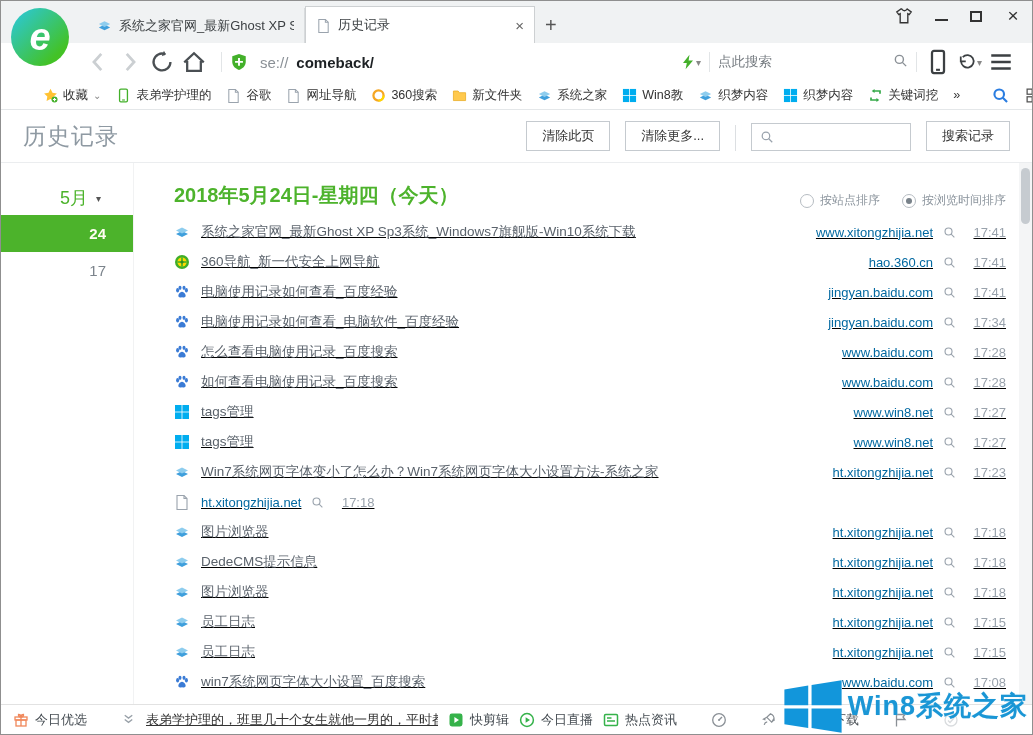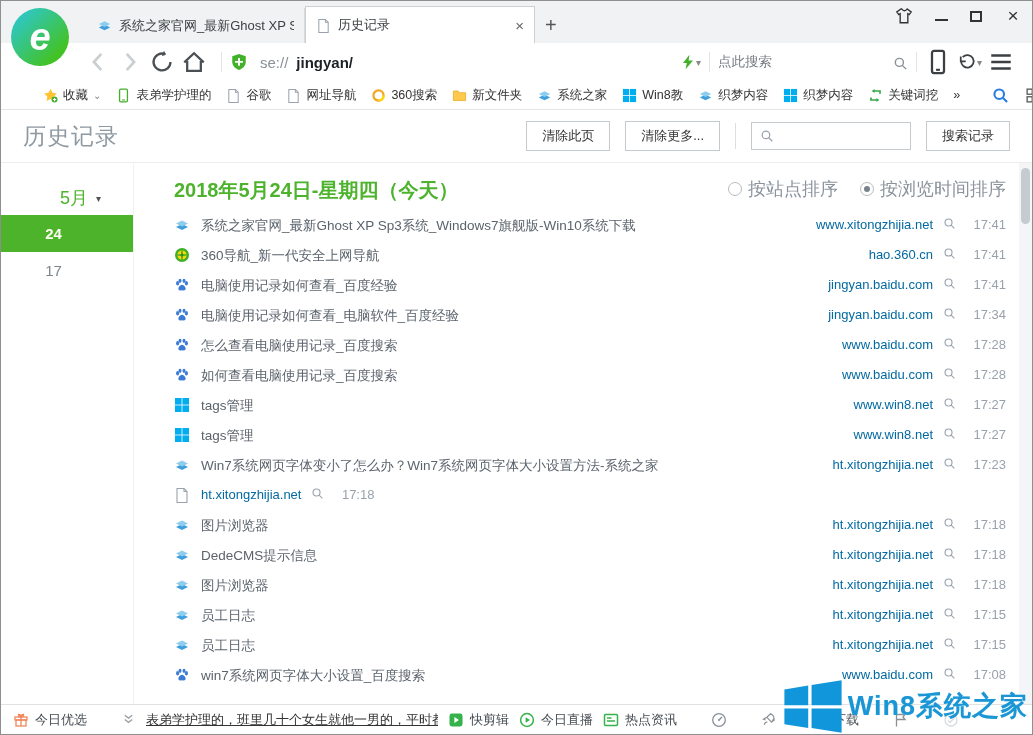--- a/index.html
+++ b/index.html
@@ -25,57 +25,57 @@
 
   
   .addressbar { height:38px; background:#fff; display:flex; align-items:center; padding:0 12px 0 84px; }
   .icon { display:inline-flex; align-items:center; justify-content:center; }
   .icon svg { display:block; }
   .nav-ic { width:26px; margin-right:6px; }
   .vdiv { width:1px; height:20px; background:#e2e5e7; margin:0 8px; }
   .url-zone { display:flex; align-items:center; flex:1; gap:12px; }
   .url-scheme { color:#8a9096; font-size:15px; }
   .url-path { color:#1d2124; font-size:15px; font-weight:bold; margin-left:-4px; }
-  .search-mini { display:flex; align-items:flex-end; width:190px; gap:8px; }
+  .search-mini { display:flex; align-items:flex-start; width:190px; gap:8px; }
   .search-mini .ph { color:#757b80; font-size:13.5px; flex:1; }
   .caret { font-size:10px; color:#888; }
 
   
   .bookmarksbar { height:29px; border-bottom:1px solid #e4e7e9; display:flex; align-items:center; padding:0 10px; gap:32px; font-size:12.5px; color:#333; }
   .bm-item { display:inline-flex; align-items:center; gap:5px; white-space:nowrap; }
   .bm-item .icon { width:15px; height:15px; }
   .bm-right { margin-left:auto; display:flex; align-items:center; gap:16px; padding-right:4px; }
 
   
   .histheader { height:53px; display:flex; align-items:center; padding:0 22px; border-bottom:1px solid #ebedef; }
   .histheader h1 { font-size:23px; font-weight:normal; color:#8e99a2; letter-spacing:1px; }
-  .hh-right { margin-left:auto; display:flex; align-items:center; }
+  .hh-right { margin-left:auto; display:flex; align-items:flex-end; }
   .btn { border:1px solid #c5cacf; background:#fff; color:#333; font-size:13px; padding:5px 15px; margin-left:15px; }
   .hh-div { width:1px; height:26px; background:#dcdfe2; margin-left:15px; }
   .hh-search { display:flex; align-items:center; gap:6px; border:1px solid #c5cacf; height:28px; width:160px; padding:0 8px; margin-left:15px; }
 
   
   .content { display:flex; height:542px; position:relative; }
   .sidecal { width:133px; border-right:1px solid #f1f2f3; padding-top:18px; flex:none; }
   .month { display:flex; align-items:center; justify-content:flex-end; padding-right:32px; gap:8px;
            color:#4cb32b; font-size:18px; height:34px; }
   .month .caret { color:#555; }
-  .day { height:37px; line-height:37px; text-align:center; padding-right:27px; color:#7c848c; font-size:15px; }
+  .day { height:37px; line-height:37px; text-align:right; padding-right:27px; color:#7c848c; font-size:15px; }
   .day.selected { background:#4cb32b; color:#fffef2; font-weight:bold; }
 
   .main { flex:1; padding:14px 26px 0 40px; overflow:hidden; }
-  .main-head { display:flex; align-items:flex-start; height:32px; }
+  .main-head { display:flex; align-items:flex-end; height:32px; }
   .date-heading { color:#4db32c; font-size:20px; font-weight:bold; }
   .sorts { margin-left:auto; display:flex; align-items:center; gap:22px; }
-  .sort-opt { display:flex; align-items:center; gap:6px; color:#8b949d; font-size:18px; }
+  .sort-opt { display:flex; align-items:center; gap:6px; color:#8b949d; font-size:12px; }
   .radio { width:14px; height:14px; border:1px solid #b6bcc2; border-radius:50%; background:#fff; position:relative; flex:none; }
   .radio.checked::after { content:''; position:absolute; inset:3px; border-radius:50%; background:#79828a; }
 
   .rows { margin-top:8px; }
-  .row { height:30px; display:flex; align-items:flex-start; }
+  .row { height:30px; display:flex; align-items:center;text-decoration:underline; }
   .fav { width:16px; height:16px; margin-right:11px; flex:none; }
   .rtitle { color:#5b636c; font-size:13.5px; flex:1; white-space:nowrap; overflow:hidden; text-overflow:ellipsis; padding-right:12px; }
   .rdomain { color:#0369a1; font-size:13px; white-space:nowrap; }
   .rmag { width:13px; height:13px; margin:0 14px 0 10px; flex:none; }
   .rtime { color:#99a2ac; font-size:13px; width:36px; text-align:right; flex:none; }
 
   .scrollbar { position:absolute; right:0; top:0; bottom:0; width:13px; background:#f4f5f6; }
   .thumb { position:absolute; top:5px; left:2px; width:9px; height:56px; background:#c6cbd0; border-radius:5px; }
 
   
@@ -153,21 +153,21 @@
       </span>
     <span class="vdiv"></span>
     <div class="url-zone">
       <span class="icon" style="width:18px;height:18px" id="ic-shield">
           <svg viewBox="0 0 16 16">
             <path d="M8 .8l6 2v5c0 4-3.2 6.4-6 7.2C5.2 14.2 2 11.8 2 7.8v-5z" fill="#43b02a"></path>
             <path d="M8 4.4v7M4.5 7.9h7" stroke="#fff" stroke-width="1.7"></path>
           </svg>
         </span>
       <span class="url-scheme">se://</span>
-      <span class="url-path">jingyan/</span>
+      <span class="url-path">comeback/</span>
     </div>
     <span class="icon" style="width:16px;height:16px" id="ic-bolt">
         <svg viewBox="0 0 16 16">
           <path d="M9.5.8L3 9h3.8L5.6 15.2 13 6.4H8.6z" fill="#43b02a"></path>
         </svg>
       </span>
     <span class="caret">▾</span>
     <span class="vdiv"></span>
     <div class="search-mini">
       <span class="ph">点此搜索</span>

